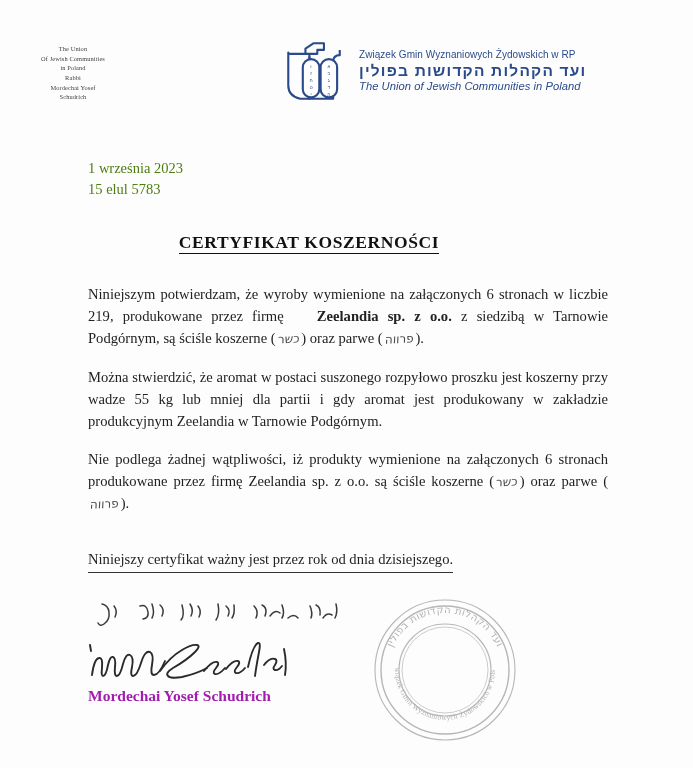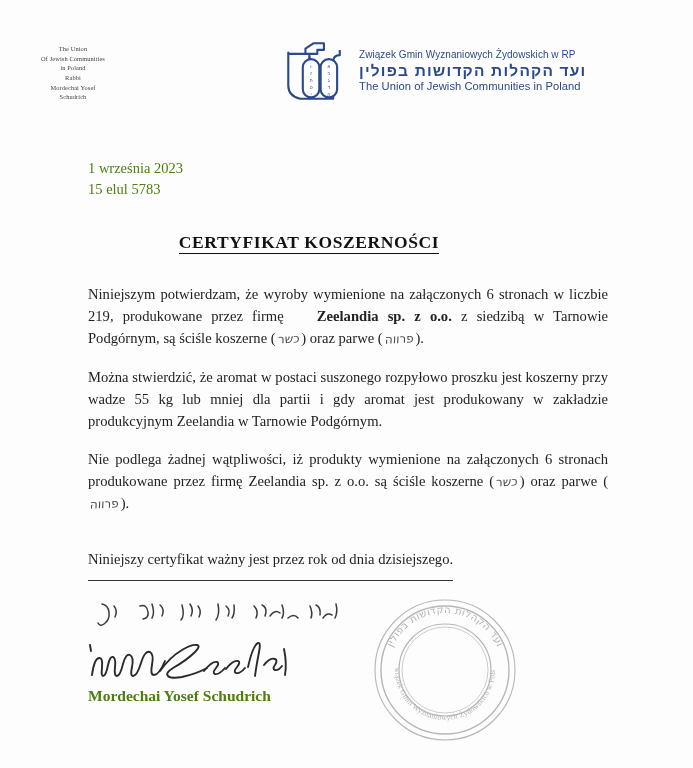--- a/index.html
+++ b/index.html
@@ -47,20 +47,21 @@
     font-weight: bold;
     direction: rtl;
     letter-spacing: 1.2px;
     white-space: nowrap;
     margin-bottom: 3px;
   }
   .org-en {
     font-size: 11.2px;
     letter-spacing: 0.05px;
     white-space: nowrap;
+    font-style: italic;
   }
 
   
   .dates {
     position: absolute;
     left: 88px;
     top: 158px;
     font-size: 14.5px;
     line-height: 1.45;
     color: #4d7c0f;
@@ -113,21 +114,21 @@
   
   .validity {
     position: absolute;
     left: 88px;
     top: 551px;
     font-size: 14.6px;
     color: #222;
   }
   .validity span {
     border-bottom: 1.1px solid #333;
-    padding-bottom: 13px;
+    padding-bottom: 5px;
   }
 
   
   .hw-hebrew-line {
     position: absolute;
     left: 78px;
     top: 596px;
     width: 270px;
     height: 34px;
   }
@@ -140,21 +141,21 @@
   }
 
   
   .sig-block {
     position: absolute;
     left: 88px;
     top: 683px;
     font-size: 15.5px;
     font-weight: bold;
     line-height: 1.62;
-    color: #4d7c0f;
+    color: #a21caf;
   }
 
   
   .seal {
     position: absolute;
     left: 372px;
     top: 597px;
     width: 146px;
     height: 146px;
     opacity: 0.42;

